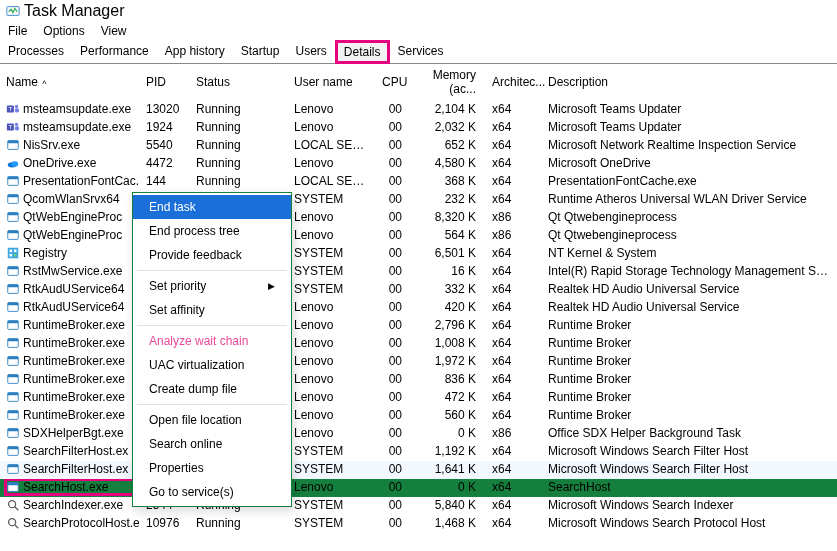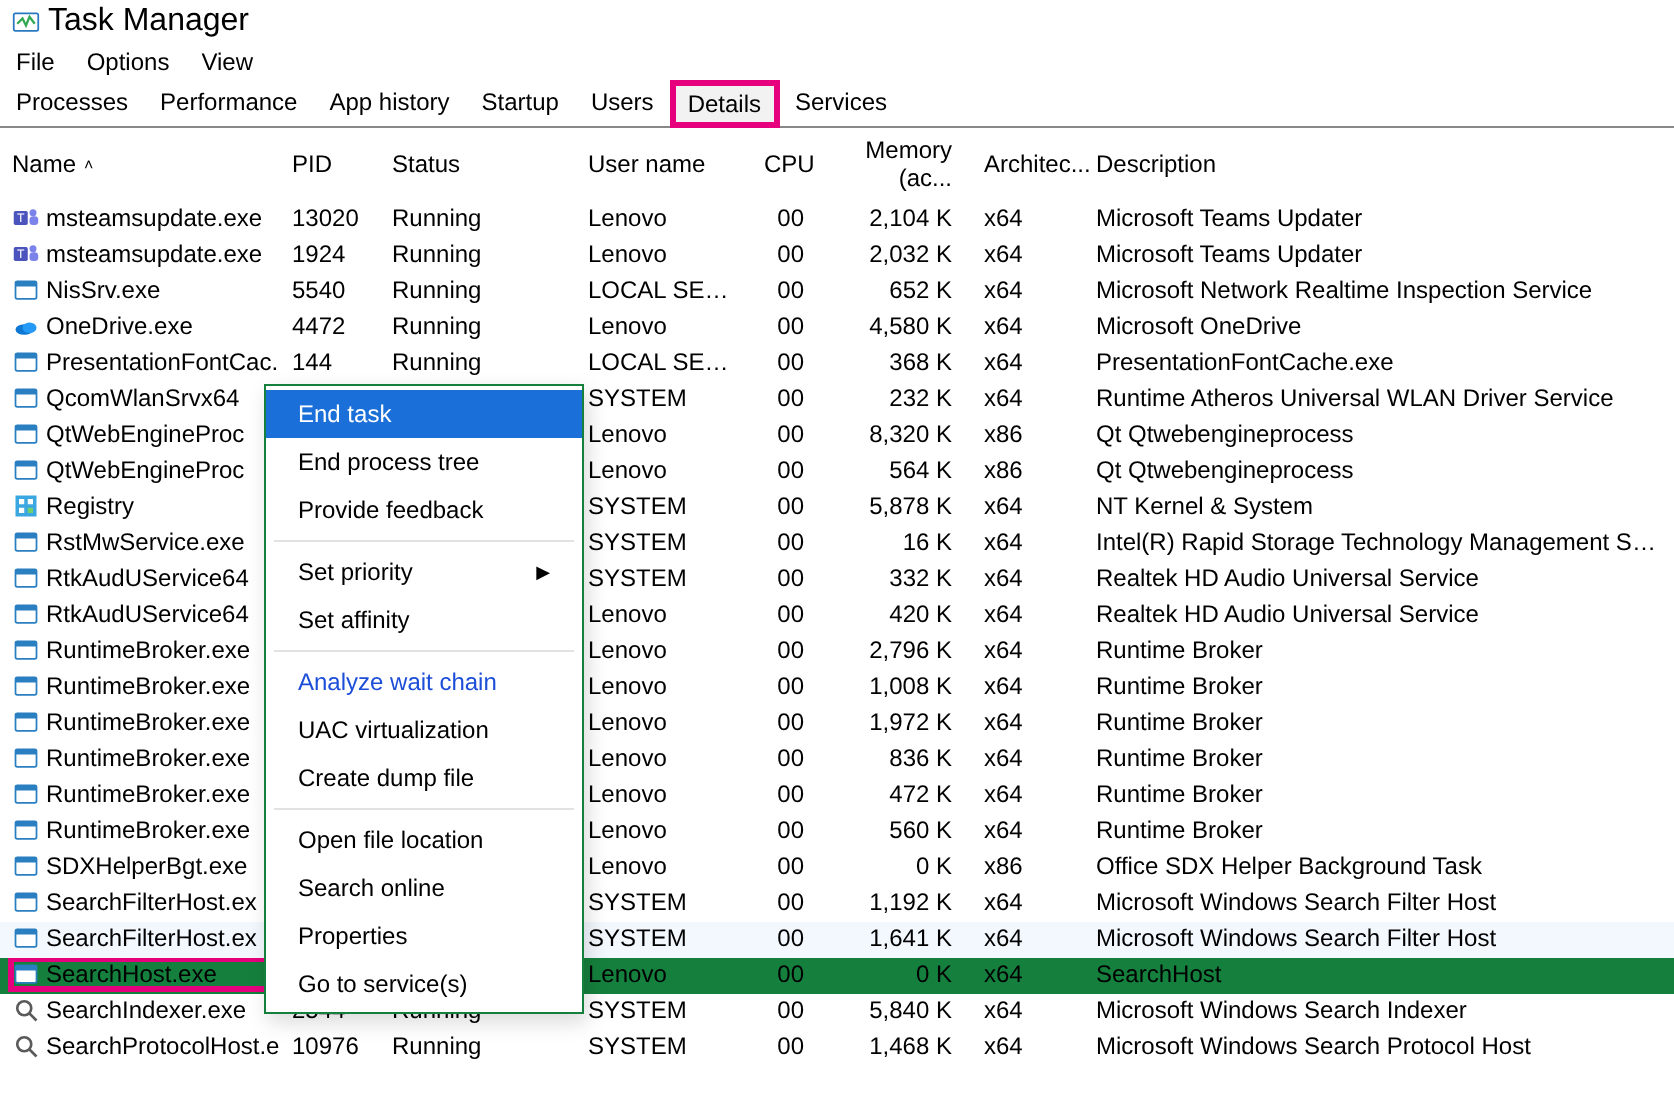--- a/index.html
+++ b/index.html
@@ -100,21 +100,21 @@
     z-index: 10;
     padding: 2px 0;
   }
   .ctxitem {
     padding: 5px 16px;
     display: flex;
     justify-content: space-between;
     align-items: center;
   }
   .ctxitem.hover { background: #1a6fd8; color: #fff; }
-  .ctxitem.disabled { color: #1d4ed8; }
+  .ctxitem.disabled { color: #ec4899; }
   .ctxsep { height: 1px; background: #e2e2e2; margin: 3px 4px; }
   .ctx-arrow { font-size: 9px; }
   
   col.c-name { width: 140px; }
   col.c-pid { width: 50px; }
   col.c-status { width: 98px; }
   col.c-user { width: 88px; }
   col.c-cpu { width: 36px; }
   col.c-mem { width: 74px; }
   col.c-arch { width: 56px; }
@@ -329,21 +329,21 @@
                 <rect x="4" y="9" width="3" height="3" fill="#fff"></rect>
                 <rect x="9" y="9" width="3" height="3" fill="#6fd06f"></rect>
               </svg></span>
             <span>Registry</span>
           </div>
         </td>
         <td></td>
         <td></td>
         <td>SYSTEM</td>
         <td class="right">00</td>
-        <td class="right">5,878 K</td>
+        <td class="right">6,501 K</td>
         <td>x64</td>
         <td>NT Kernel &amp; System</td>
       </tr>
       <tr class="row">
         <td>
           <div class="name-cell">
             <span class="app-icon"><svg viewBox="0 0 16 16">
                 <rect x="2" y="3" width="12" height="10" rx="1" fill="#fff" stroke="#2a7fc1"></rect>
                 <rect x="2" y="3" width="12" height="3" fill="#2a7fc1"></rect>
               </svg></span>

